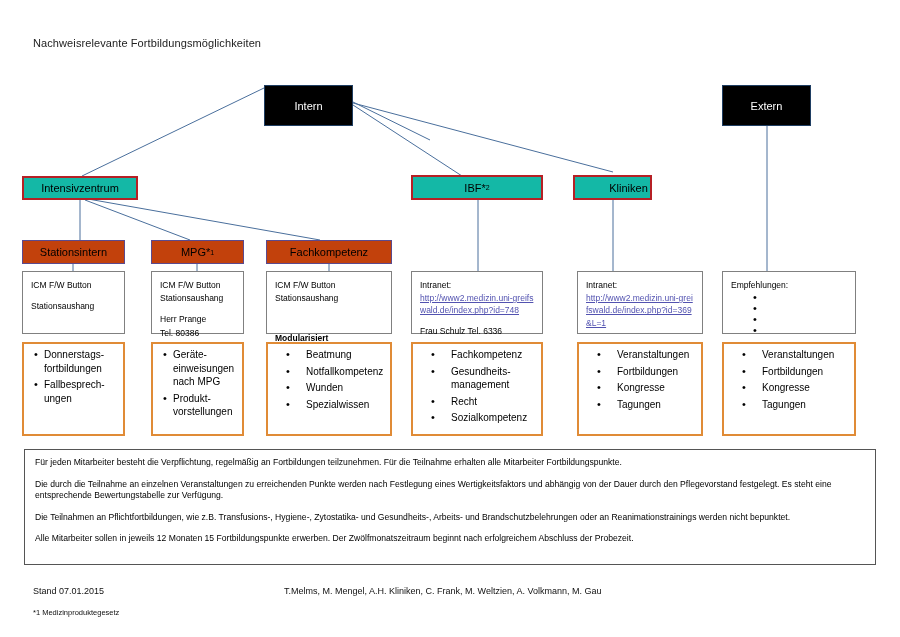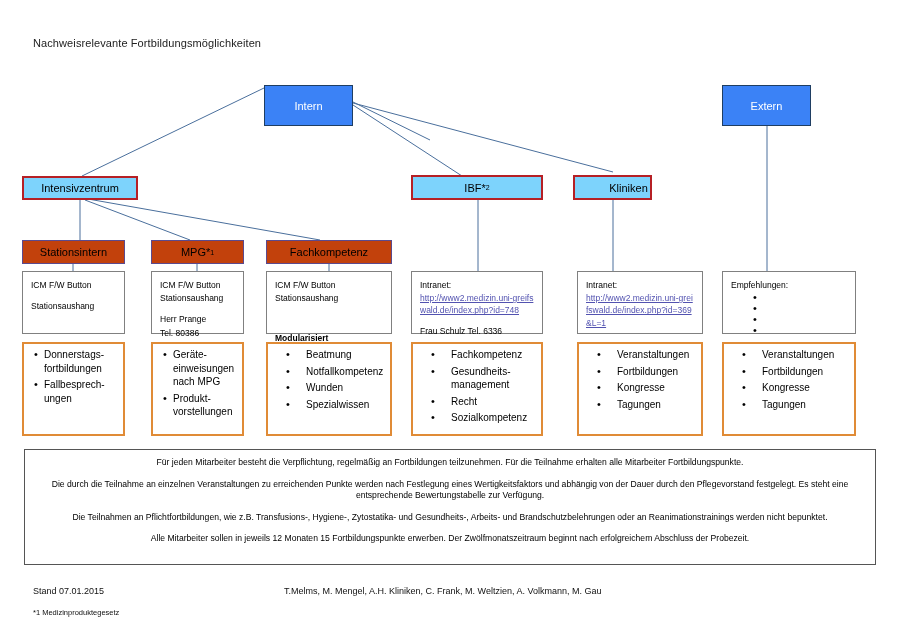--- a/index.html
+++ b/index.html
@@ -10,26 +10,26 @@
   }
   #stage{position:relative;width:794px;height:637px;}
   svg#wires{position:absolute;left:0;top:0;width:900px;height:637px;pointer-events:none;}
   .box{position:absolute;box-sizing:border-box;}
 
   
   .title{position:absolute;left:33px;top:37px;font-size:11px;color:#222;letter-spacing:.1px;}
 
   
   .blue{
-    background:#3b82f6;border:1.5px solid #1f3e62;
+    background:#000000;border:1.5px solid #1f3e62;
     color:#ffffff;font-size:11px;display:flex;align-items:center;justify-content:center;
   }
   
   .red{
-    background:#7dd3fc;border:2px solid #b62025;
+    background:#14b8a6;border:2px solid #b62025;
     font-size:11px;display:flex;align-items:center;justify-content:center;color:#000;
   }
   .red sup{font-size:7px;}
   
   .purple{
     background:#c2410c;border:1.5px solid #5b4a8e;
     font-size:11px;display:flex;align-items:center;justify-content:center;color:#000;
   }
   .purple sup{font-size:7px;}
   
@@ -50,21 +50,21 @@
   .orange li:before{content:"\2022";position:absolute;left:-10px;top:-1px;font-size:11px;}
   .orange.wide ul{padding-left:34px;}
   .orange.wide li:before{left:-20px;}
   .emptybul{list-style:none;margin:0;padding:0 0 0 34px;}
   .emptybul li{position:relative;height:11px;}
   .emptybul li:before{content:"\2022";position:absolute;left:-12px;top:-3px;font-size:11px;}
 
   
   .frame{
     position:absolute;left:24px;top:449px;width:852px;height:116px;
-    border:1px solid #555;background:#fff;box-sizing:border-box;padding:7px 10px 0 10px;text-align:center;
+    border:1px solid #555;background:#fff;box-sizing:border-box;padding:7px 10px 0 10px;
   }
   .frame p{margin:0 0 10px 0;font-size:8.6px;line-height:1.35;}
 
   
   .foot{position:absolute;font-size:9px;color:#111;}
   .fn{position:absolute;font-size:7.5px;color:#111;line-height:1.5;}
 </style>
 </head>
 <body>
 

